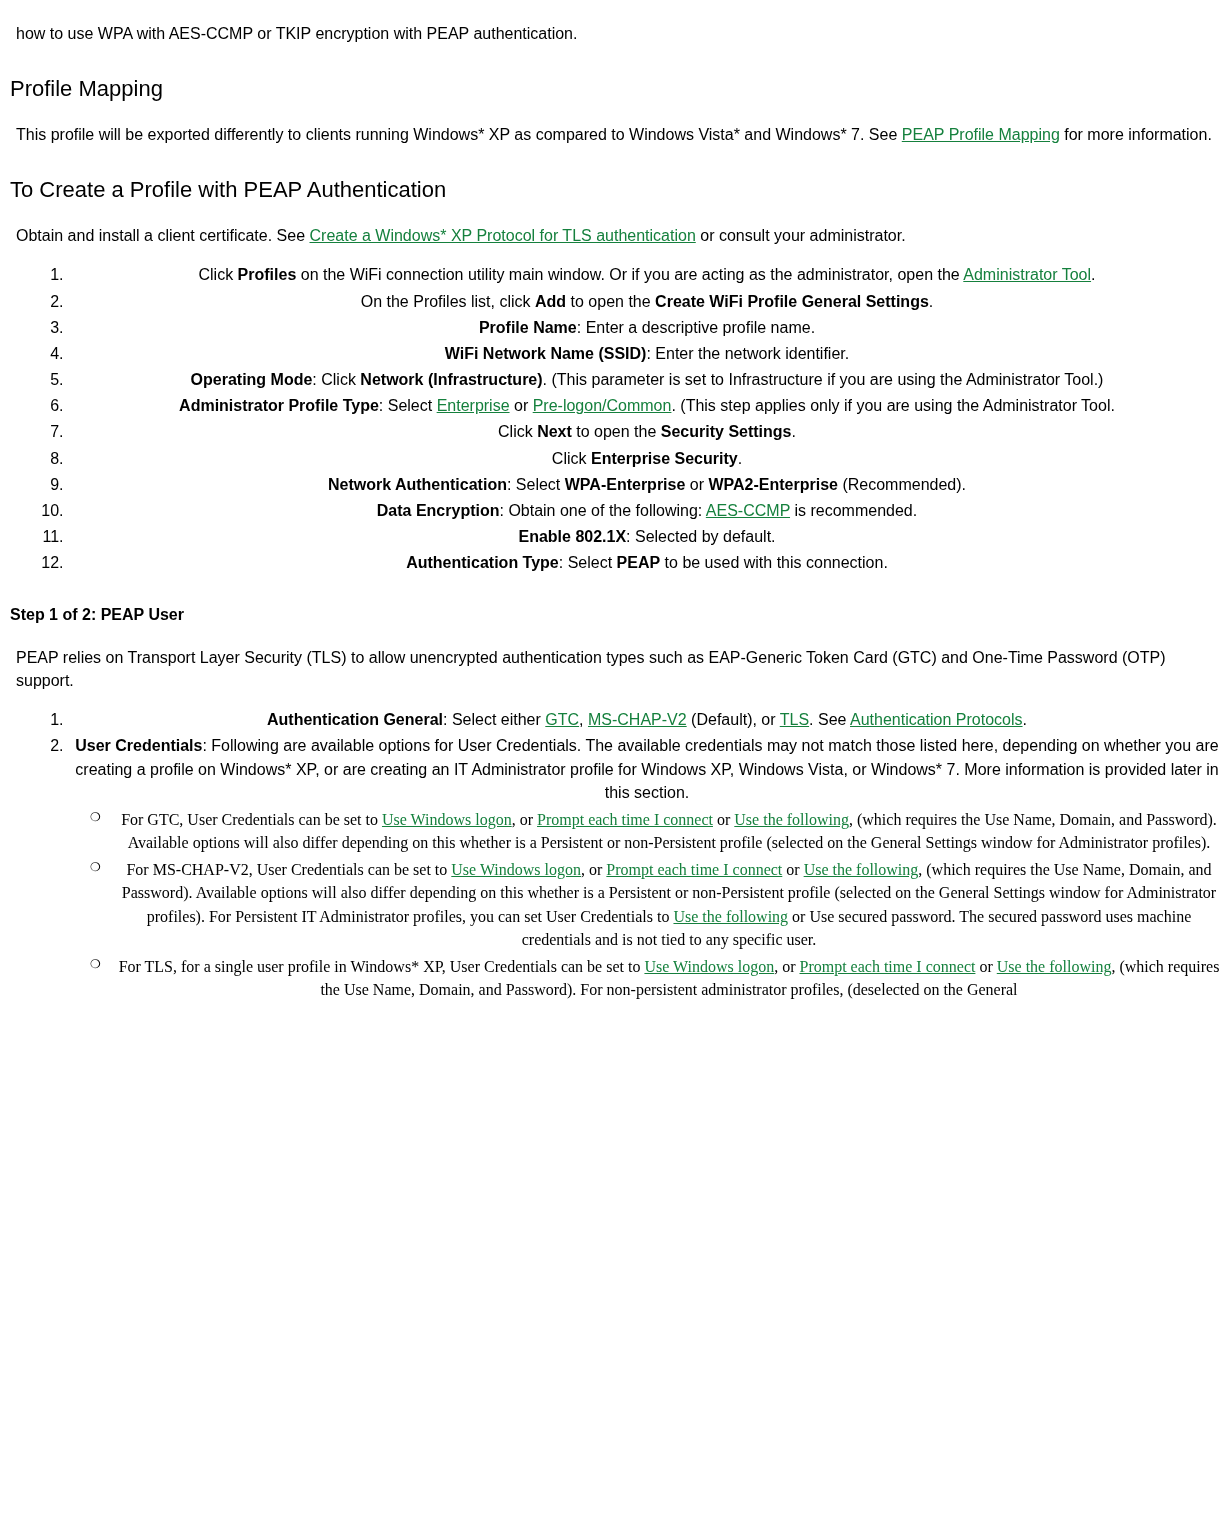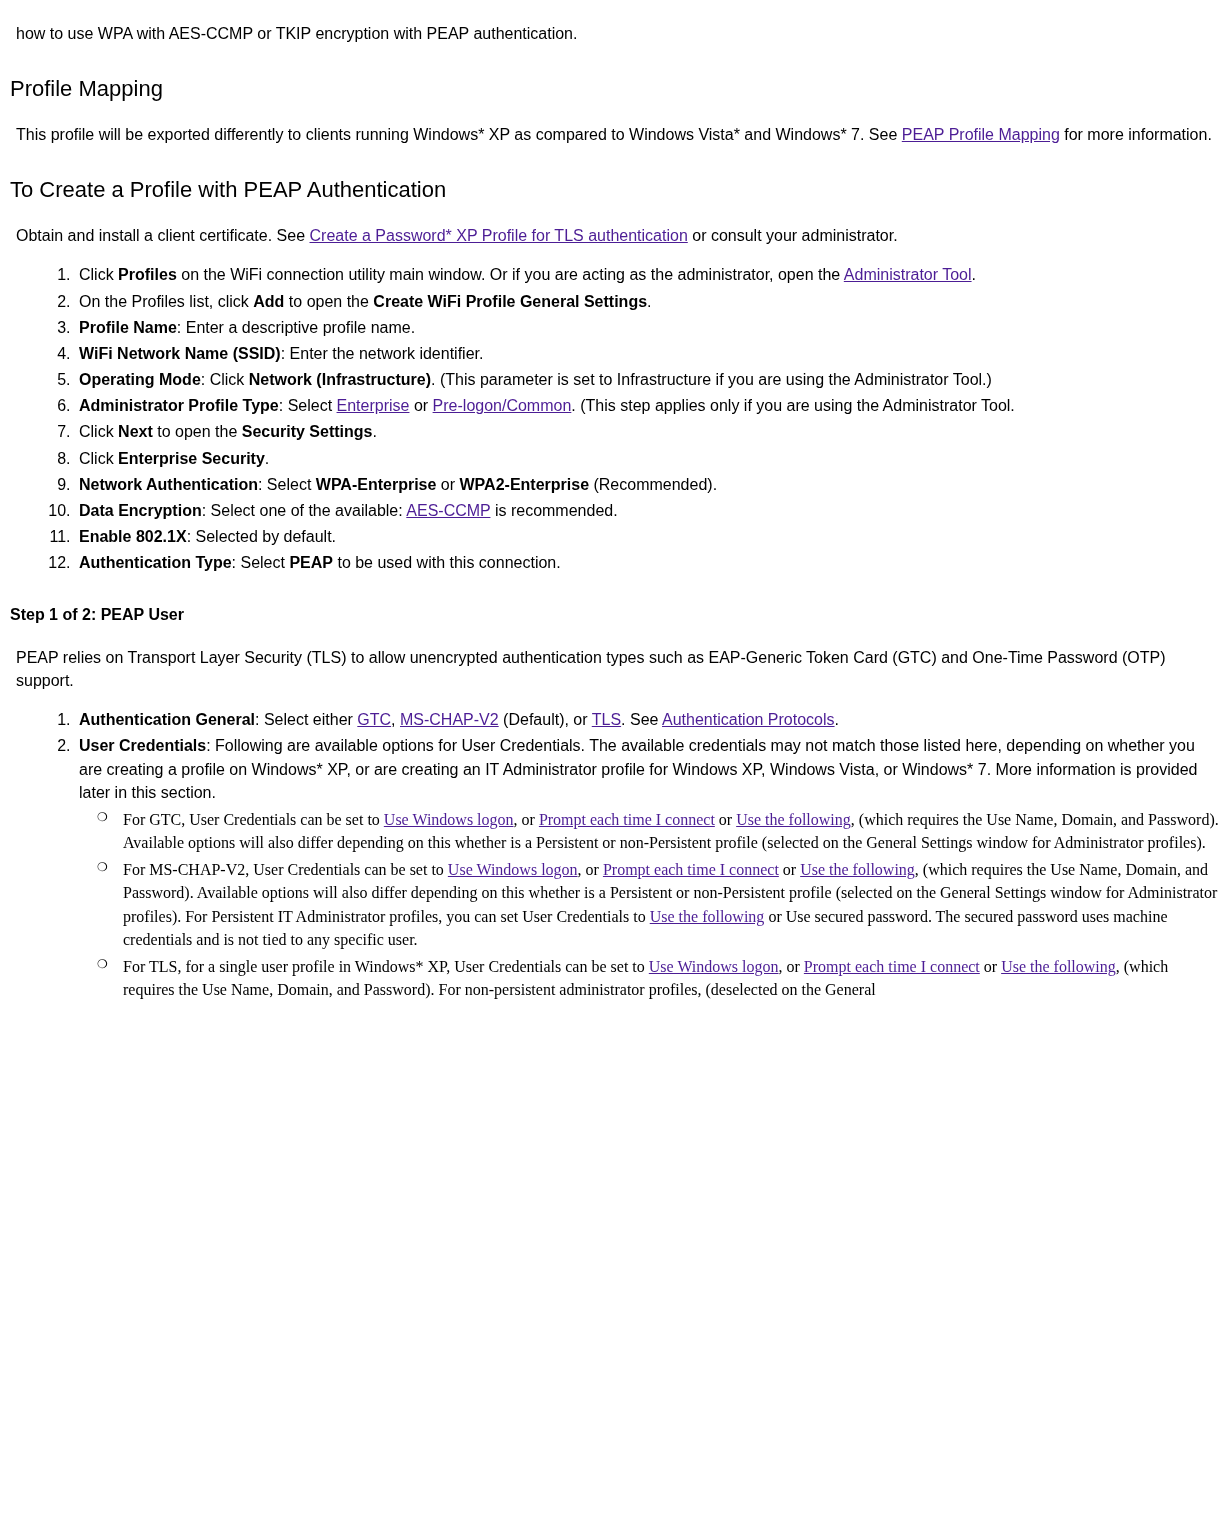--- a/index.html
+++ b/index.html
@@ -18,30 +18,31 @@
   }
   h3.sub {
     font-weight: bold;
     font-size: 16px;
     margin: 28px 0 20px 0;
   }
   p {
     margin: 14px 0 8px 6px;
   }
   a {
-    color: #4c1d95;
+    color: #15803d;
     text-decoration: underline;
   }
   ol {
     margin: 16px 0 8px 0;
     padding-left: 54px;
   }
   ol > li {
     padding-left: 4px;
-    margin: 0 0 3px 11px;
+    margin: 0 0 3px 4px;
+    text-align: center;
   }
   ul.circ {
     list-style: none;
     margin: 4px 0 0 0;
     padding-left: 40px;
   }
   ul.circ > li {
     position: relative;
     padding-left: 4px;
     margin: 0 0 4px 0;
@@ -63,21 +64,21 @@
 
 <h2>Profile Mapping</h2>
 
 <p>
   <span>This profile will be exported differently to clients running Windows* XP as compared to Windows Vista* and Windows* 7. See </span><a href="#">PEAP Profile Mapping</a><span> for more information.</span>
 </p>
 
 <h2>To Create a Profile with PEAP Authentication</h2>
 
 <p>
-  <span>Obtain and install a client certificate. See </span><a href="#">Create a Password* XP Profile for TLS authentication</a><span> or consult your administrator.</span>
+  <span>Obtain and install a client certificate. See </span><a href="#">Create a Windows* XP Protocol for TLS authentication</a><span> or consult your administrator.</span>
 </p>
 
 <ol>
   <li>
     <span>Click </span><b>Profiles</b><span> on the WiFi connection utility main window. Or if you are acting as the administrator, open the </span><a href="#">Administrator Tool</a><span>.</span>
   </li>
   <li>
     <span>On the Profiles list, click </span><b>Add</b><span> to open the </span><b>Create WiFi Profile General Settings</b><span>.</span>
   </li>
   <li>
@@ -95,21 +96,21 @@
   <li>
     <span>Click </span><b>Next</b><span> to open the </span><b>Security Settings</b><span>.</span>
   </li>
   <li>
     <span>Click </span><b>Enterprise Security</b><span>.</span>
   </li>
   <li>
     <b>Network Authentication</b><span>: Select </span><b>WPA-Enterprise</b><span> or </span><b>WPA2-Enterprise</b><span> (Recommended).</span>
   </li>
   <li>
-    <b>Data Encryption</b><span>: Select one of the available: </span><a href="#">AES-CCMP</a><span> is recommended.</span>
+    <b>Data Encryption</b><span>: Obtain one of the following: </span><a href="#">AES-CCMP</a><span> is recommended.</span>
   </li>
   <li>
     <b>Enable 802.1X</b><span>: Selected by default.</span>
   </li>
   <li>
     <b>Authentication Type</b><span>: Select </span><b>PEAP</b><span> to be used with this connection.</span>
   </li>
 </ol>
 
 <h3 class="sub">Step 1 of 2: PEAP User</h3>

